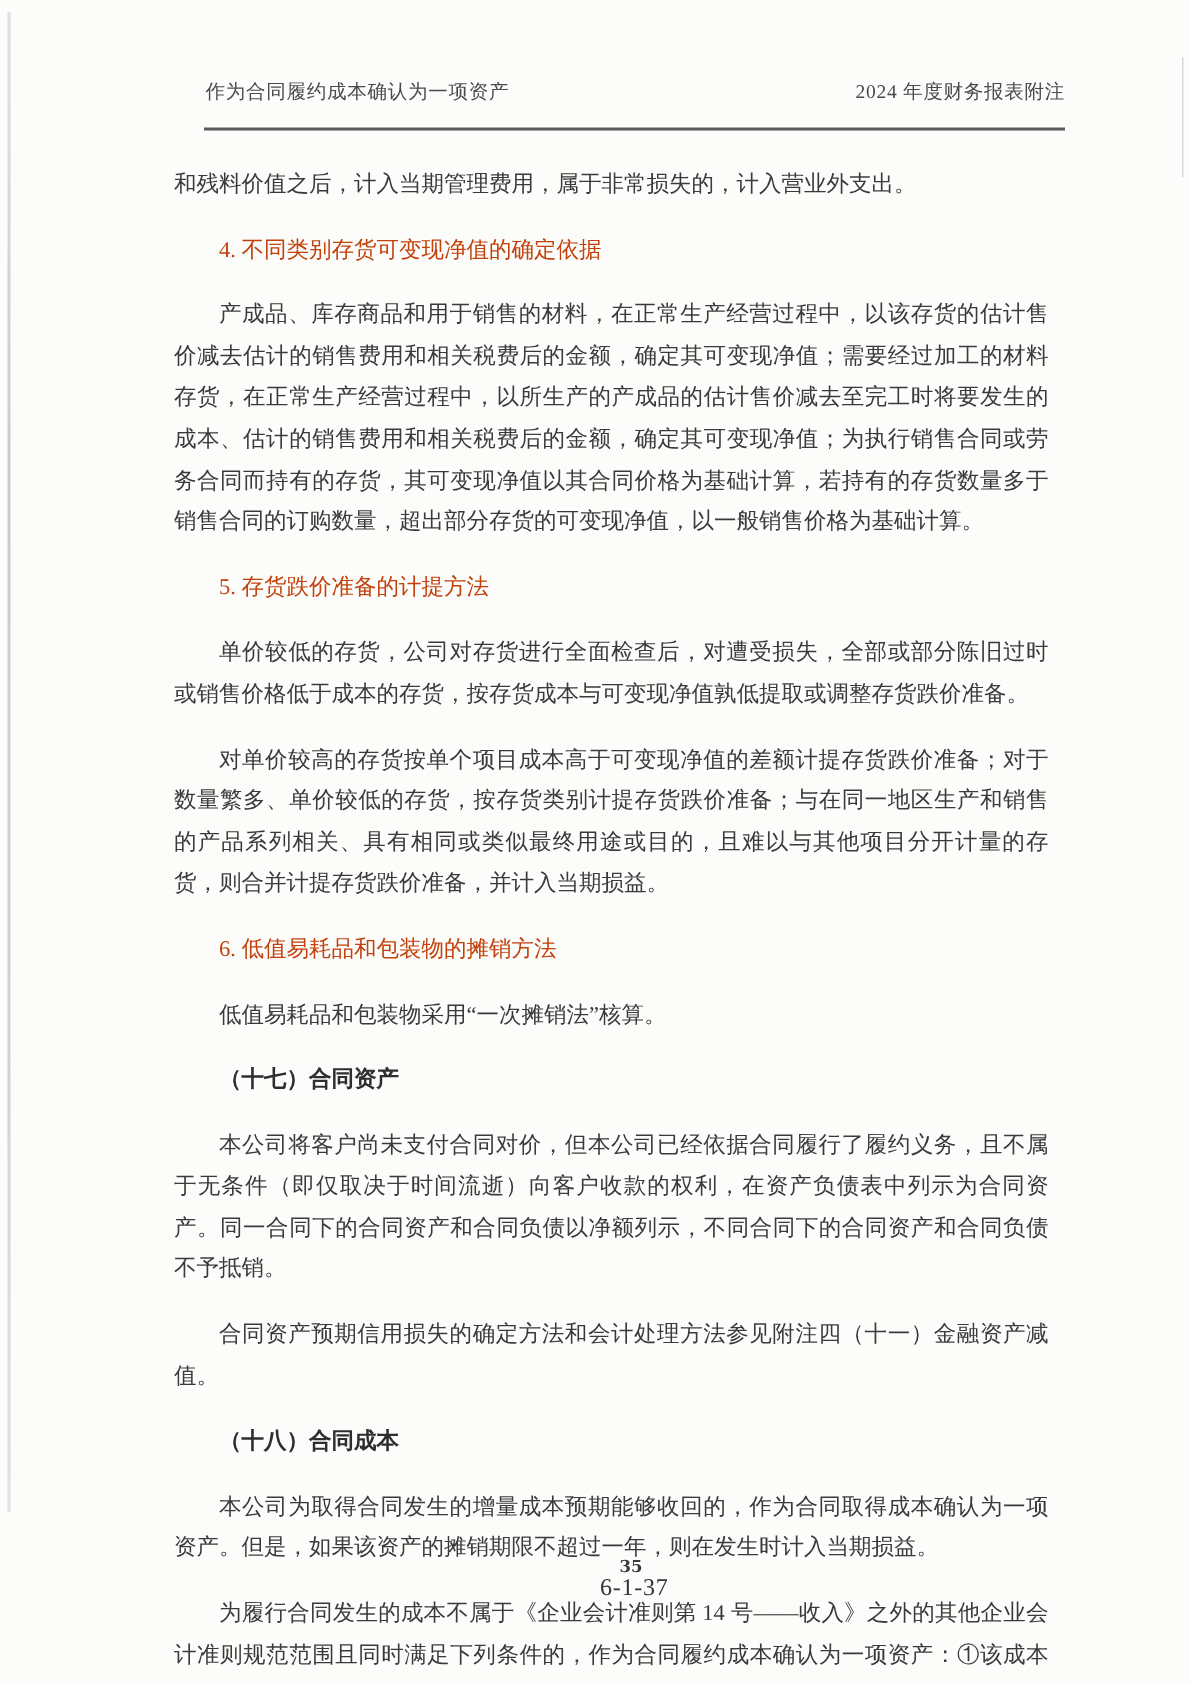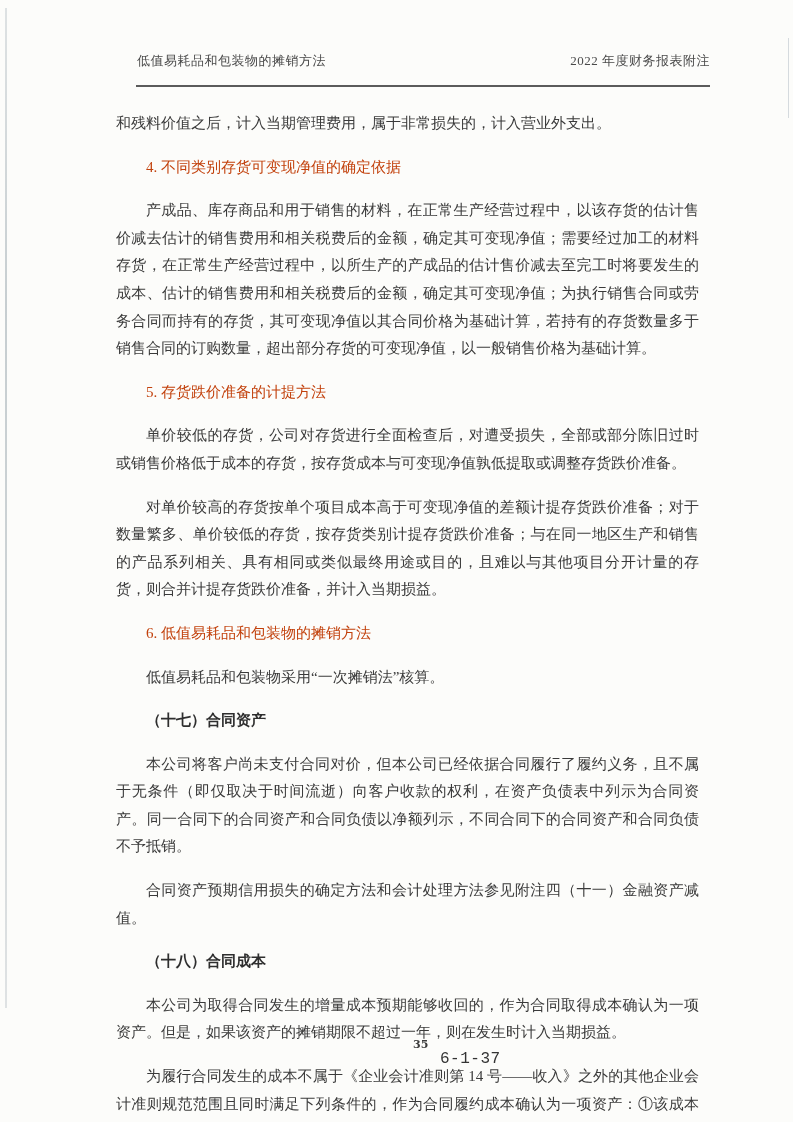--- a/index.html
+++ b/index.html
@@ -85,36 +85,35 @@
     top: 1038px;
     font-family: "DejaVu Serif", serif;
     font-size: 11px;
     color: #3a3a3a;
     font-weight: bold;
   }
   .footer-num {
     position: absolute;
     left: 400px;
     top: 1050px;
-    font-family: Liberation Mono, monospace;
+    font-family: Liberation Serif, serif;
     font-size: 16px;
     letter-spacing: .5px;
     color: #333;
-    margin-left: 40px;
   }
 </style>
 </head>
 <body>
 
 <div class="scan-edge-left"></div>
 <div class="scan-edge-right"></div>
 
-<div class="header-company">低值易耗品和包装物的摊销方法</div>
+<div class="header-company">作为合同履约成本确认为一项资产</div>
 
-<div class="header-title">2022 年度财务报表附注</div>
+<div class="header-title">2024 年度财务报表附注</div>
 
 <div class="header-rule"></div>
 
 <div class="doc-body" id="doc-body">
     <p class="plain">和残料价值之后，计入当期管理费用，属于非常损失的，计入营业外支出。</p>
     <p class="num-heading">4. 不同类别存货可变现净值的确定依据</p>
     <p class="para">产成品、库存商品和用于销售的材料，在正常生产经营过程中，以该存货的估计售价减去估计的销售费用和相关税费后的金额，确定其可变现净值；需要经过加工的材料存货，在正常生产经营过程中，以所生产的产成品的估计售价减去至完工时将要发生的成本、估计的销售费用和相关税费后的金额，确定其可变现净值；为执行销售合同或劳务合同而持有的存货，其可变现净值以其合同价格为基础计算，若持有的存货数量多于销售合同的订购数量，超出部分存货的可变现净值，以一般销售价格为基础计算。</p>
     <p class="num-heading">5. 存货跌价准备的计提方法</p>
     <p class="para">单价较低的存货，公司对存货进行全面检查后，对遭受损失，全部或部分陈旧过时或销售价格低于成本的存货，按存货成本与可变现净值孰低提取或调整存货跌价准备。</p>
     <p class="para">对单价较高的存货按单个项目成本高于可变现净值的差额计提存货跌价准备；对于数量繁多、单价较低的存货，按存货类别计提存货跌价准备；与在同一地区生产和销售的产品系列相关、具有相同或类似最终用途或目的，且难以与其他项目分开计量的存货，则合并计提存货跌价准备，并计入当期损益。</p>

